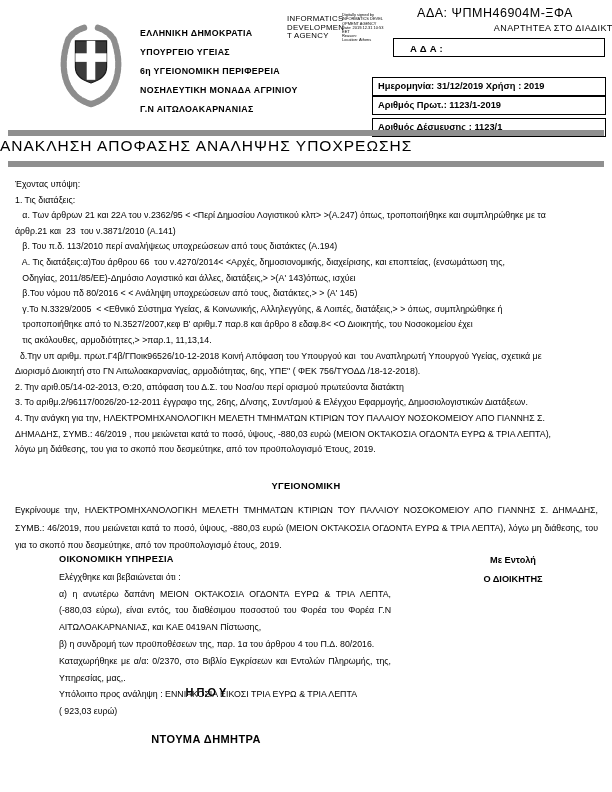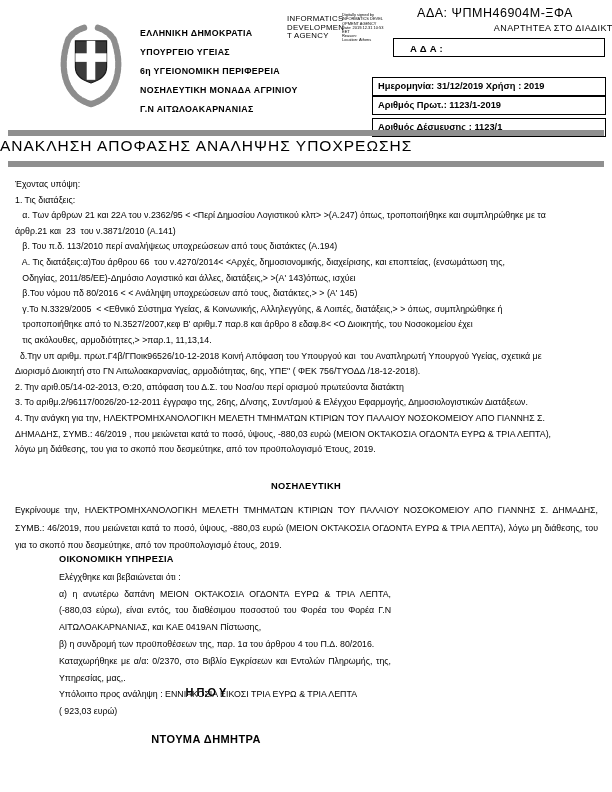--- a/index.html
+++ b/index.html
@@ -102,32 +102,36 @@
     <div>   τις ακόλουθες, αρμοδιότητες,&gt; &gt;παρ.1, 11,13,14.</div>
     <div>  δ.Την υπ αριθμ. πρωτ.Γ4β/ΓΠοικ96526/10-12-2018 Κοινή Απόφαση του Υπουργού και  του Αναπληρωτή Υπουργού Υγείας, σχετικά με</div>
     <div>Διορισμό Διοικητή στο ΓΝ Αιτωλοακαρνανίας, αρμοδιότητας, 6ης, ΥΠΕ" ( ΦΕΚ 756/ΤΥΟΔΔ /18-12-2018).</div>
     <div>2. Την αριθ.05/14-02-2013, Θ:20, απόφαση του Δ.Σ. του Νοσ/ου περί ορισμού πρωτεύοντα διατάκτη</div>
     <div>3. Το αριθμ.2/96117/0026/20-12-2011 έγγραφο της, 26ης, Δ/νσης, Συντ/σμού &amp; Ελέγχου Εφαρμογής, Δημοσιολογιστικών Διατάξεων.</div>
     <div>4. Την ανάγκη για την, ΗΛΕΚΤΡΟΜΗΧΑΝΟΛΟΓΙΚΗ ΜΕΛΕΤΗ ΤΜΗΜΑΤΩΝ ΚΤΙΡΙΩΝ ΤΟΥ ΠΑΛΑΙΟΥ ΝΟΣΟΚΟΜΕΙΟΥ ΑΠΟ ΓΙΑΝΝΗΣ Σ.</div>
     <div>ΔΗΜΑΔΗΣ, ΣΥΜΒ.: 46/2019 , που μειώνεται κατά το ποσό, ύψους, -880,03 ευρώ (ΜΕΙΟΝ ΟΚΤΑΚΟΣΙΑ ΟΓΔΟΝΤΑ ΕΥΡΩ &amp; ΤΡΙΑ ΛΕΠΤΑ),</div>
     <div>λόγω μη διάθεσης, του για το σκοπό που δεσμεύτηκε, από τον προϋπολογισμό Έτους, 2019.</div>
   </div>
 
-  <div class="abs decide-head">ΝΟΣΗΛΕΥΤΙΚΗ</div>
+  <div class="abs decide-head">ΥΓΕΙΟΝΟΜΙΚΗ</div>
   <div class="abs decide-text">Εγκρίνουμε την, ΗΛΕΚΤΡΟΜΗΧΑΝΟΛΟΓΙΚΗ ΜΕΛΕΤΗ ΤΜΗΜΑΤΩΝ ΚΤΙΡΙΩΝ ΤΟΥ ΠΑΛΑΙΟΥ ΝΟΣΟΚΟΜΕΙΟΥ ΑΠΟ ΓΙΑΝΝΗΣ Σ. ΔΗΜΑΔΗΣ, ΣΥΜΒ.: 46/2019, που μειώνεται κατά το ποσό, ύψους, -880,03 ευρώ (ΜΕΙΟΝ ΟΚΤΑΚΟΣΙΑ ΟΓΔΟΝΤΑ ΕΥΡΩ &amp; ΤΡΙΑ ΛΕΠΤΑ), λόγω μη διάθεσης, του για το σκοπό που δεσμεύτηκε, από τον προϋπολογισμό έτους, 2019.</div>
 
   <div class="abs fin">
     <div class="fin-title bold">ΟΙΚΟΝΟΜΙΚΗ ΥΠΗΡΕΣΙΑ</div>
     <div>Ελέγχθηκε και βεβαιώνεται ότι :</div>
     <div class="just">α) η ανωτέρω δαπάνη ΜΕΙΟΝ ΟΚΤΑΚΟΣΙΑ ΟΓΔΟΝΤΑ ΕΥΡΩ &amp; ΤΡΙΑ ΛΕΠΤΑ,(-880,03 εύρω), είναι εντός, του διαθέσιμου ποσοστού του Φορέα του Φορέα Γ.Ν ΑΙΤΩΛΟΑΚΑΡΝΑΝΙΑΣ, και ΚΑΕ 0419ΑΝ Πίστωσης,</div>
     <div class="just">β) η συνδρομή των προϋποθέσεων της, παρ. 1α του άρθρου 4 του Π.Δ. 80/2016.</div>
     <div class="just">Καταχωρήθηκε με α/α: 0/2370, στο Βιβλίο Εγκρίσεων και Εντολών Πληρωμής, της, Υπηρεσίας, μας,.</div>
     <div class="nowrap">Υπόλοιπο προς ανάληψη : ΕΝΝΙΑΚΟΣΙΑ ΕΙΚΟΣΙ ΤΡΙΑ ΕΥΡΩ &amp; ΤΡΙΑ ΛΕΠΤΑ</div>
     <div>( 923,03 ευρώ)</div>
   </div>
 
+  <div class="abs sig-right">
+    <div>Με Εντολή</div>
+    <div>Ο ΔΙΟΙΚΗΤΗΣ</div>
+  </div>
 
   <div class="abs sig-bottom">
     <div>Η Π.Ο Υ</div>
     <div class="name">ΝΤΟΥΜΑ ΔΗΜΗΤΡΑ</div>
   </div>
 
 </div>
 
 </body></html>

